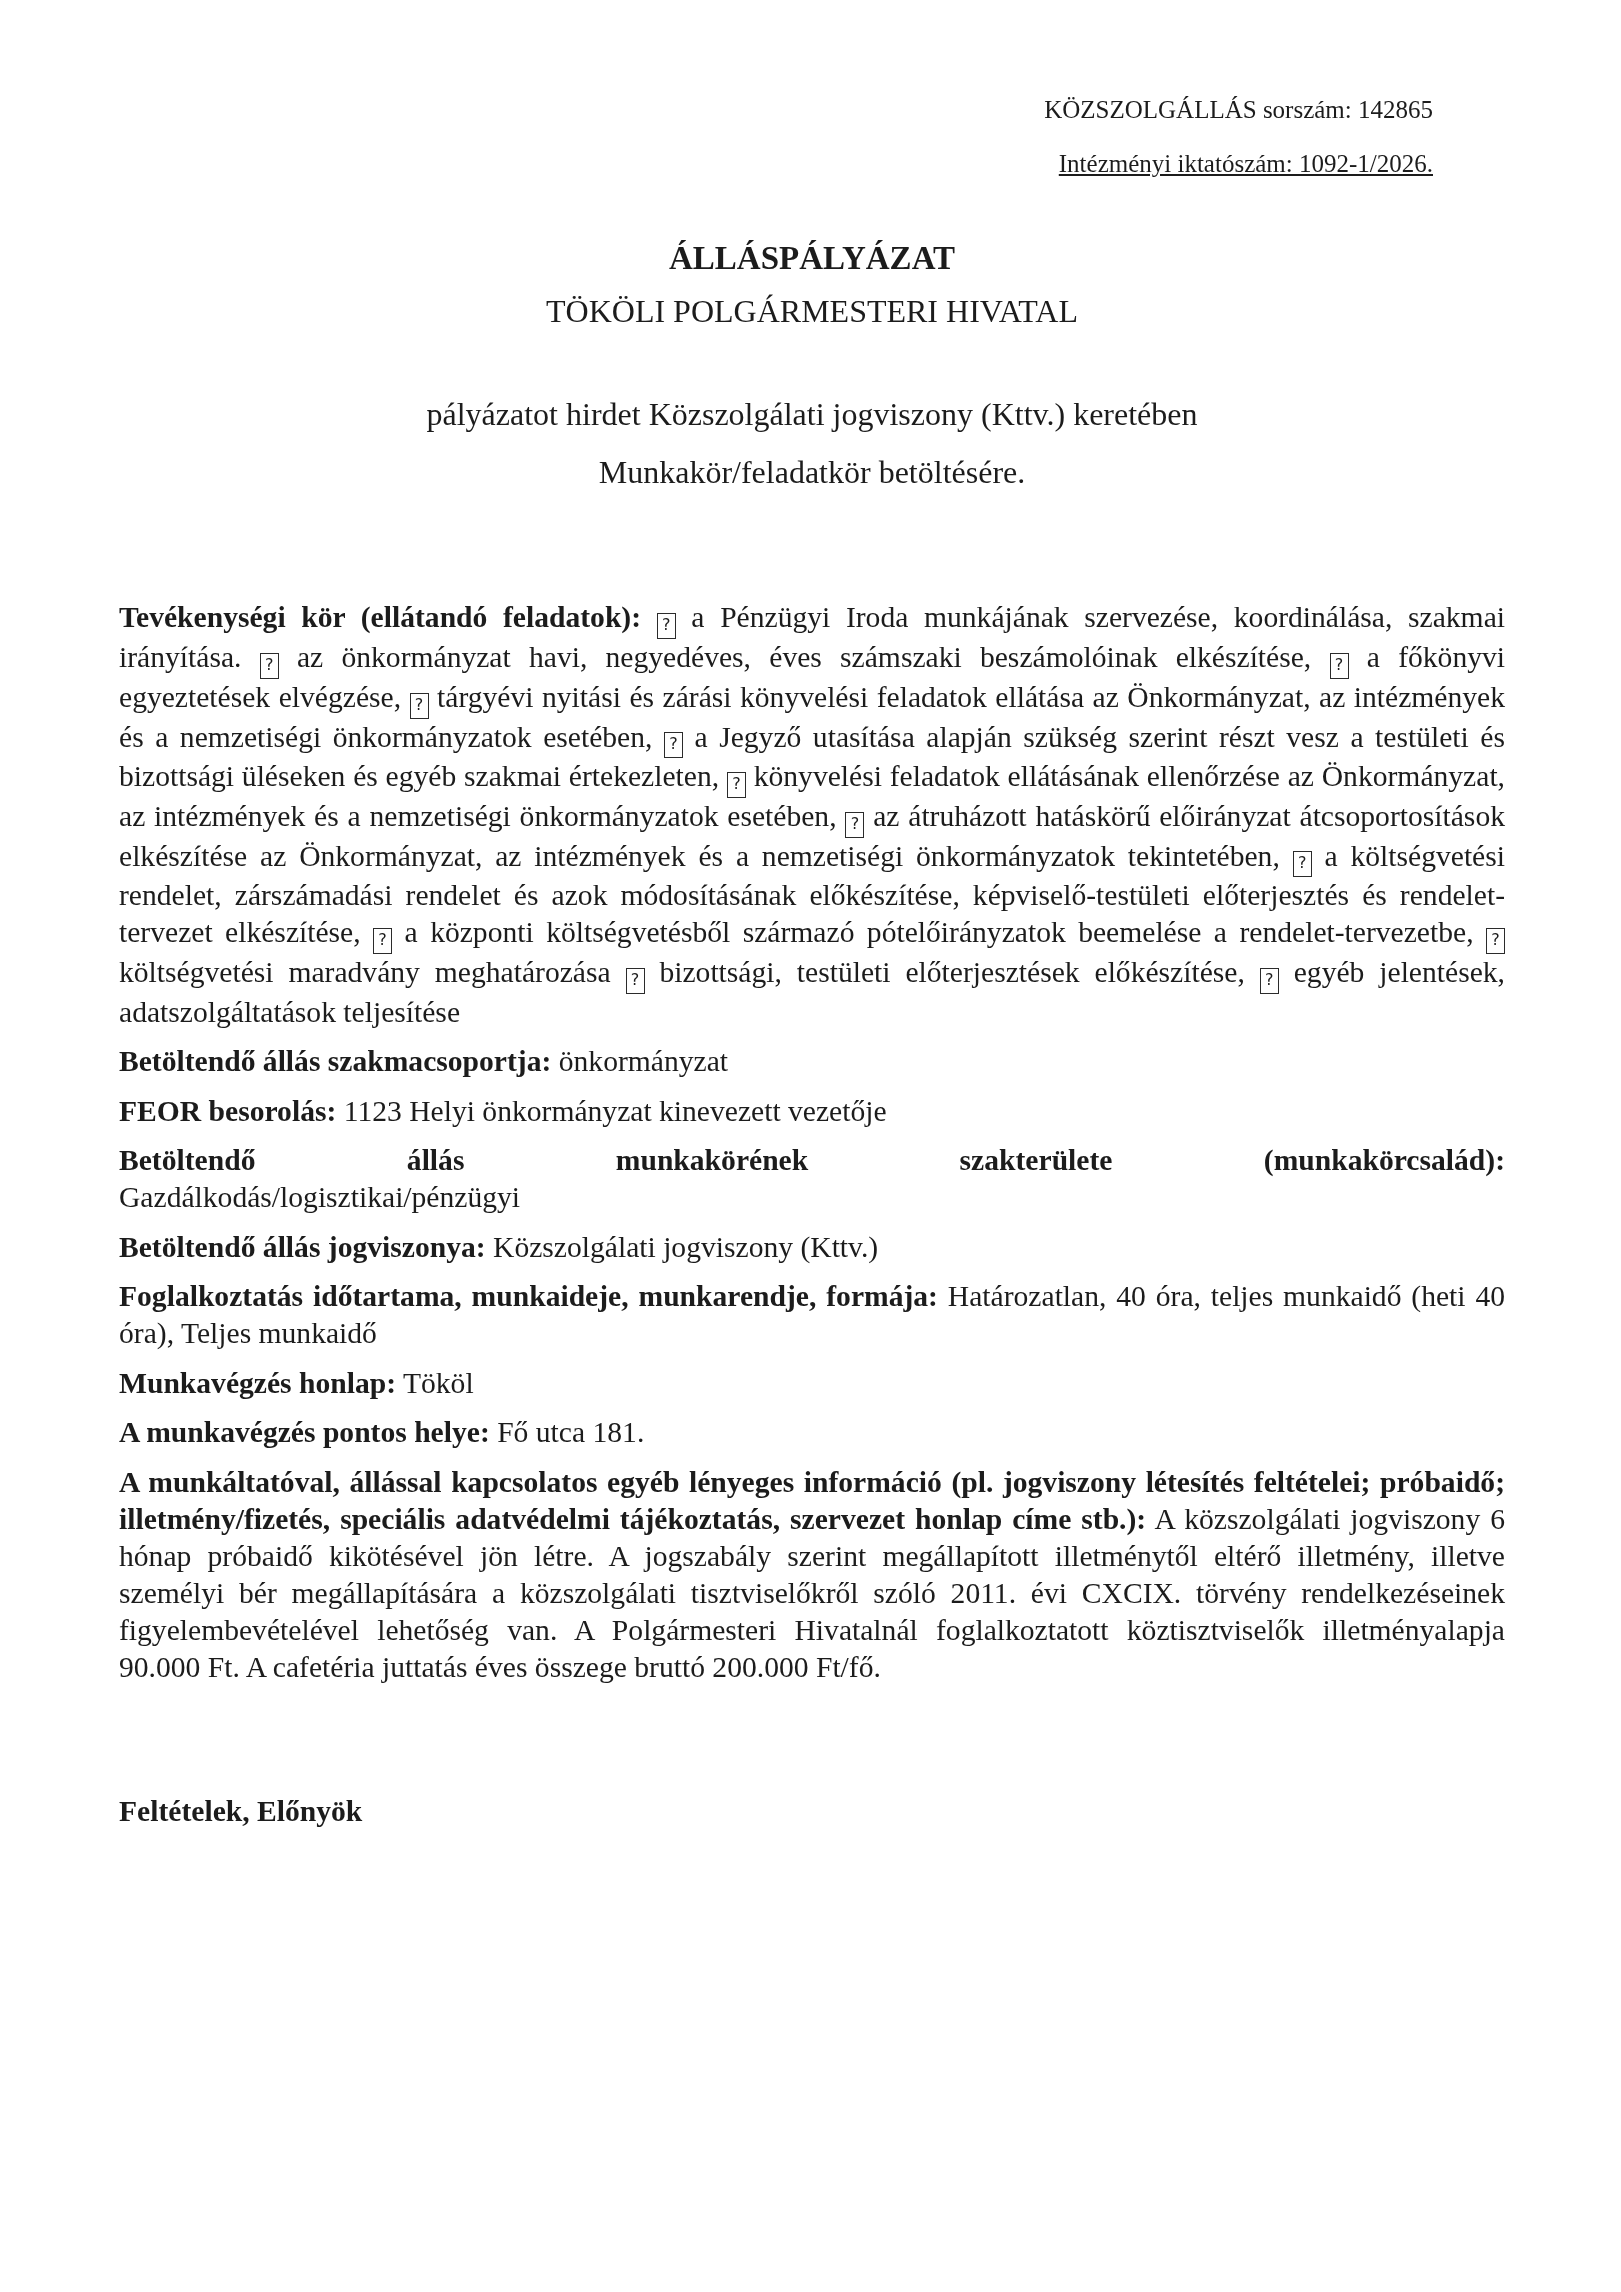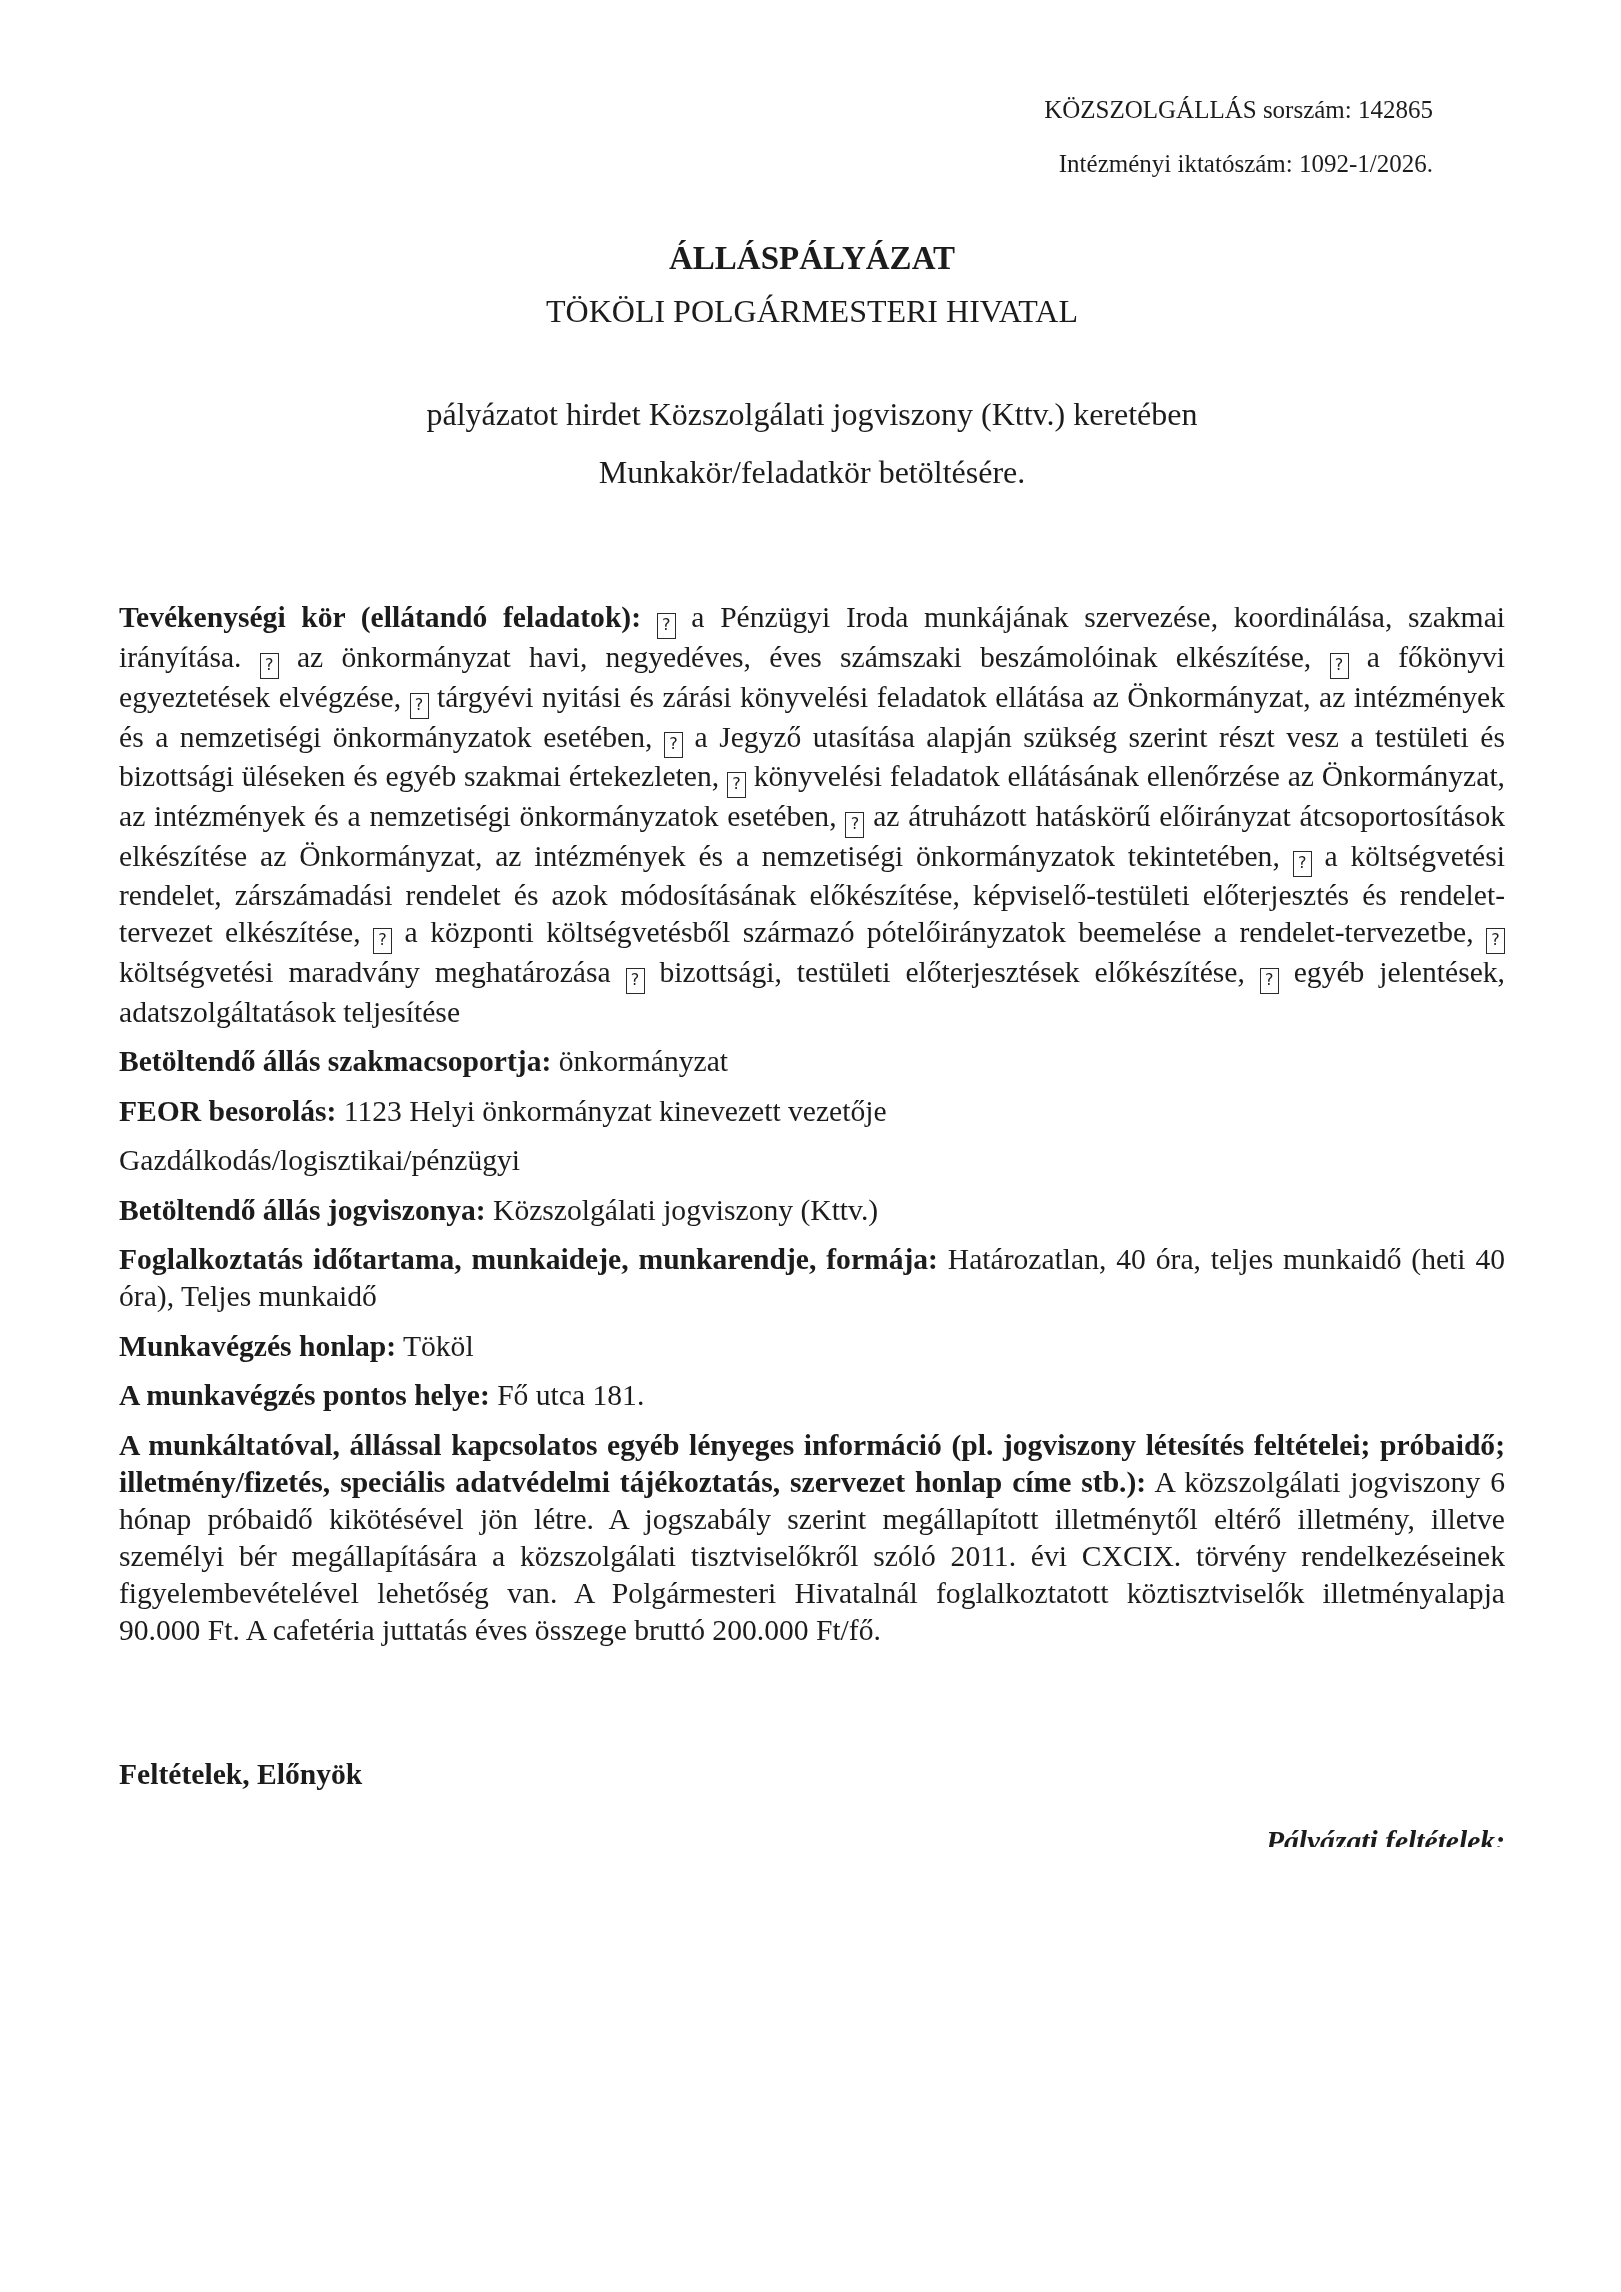--- a/index.html
+++ b/index.html
@@ -20,21 +20,21 @@
   }
 
   
   .hdr p {
     margin: 0;
     font-size: 25px;
     line-height: 32px;
     text-align: right;
     padding-right: 72px;
   }
-  .hdr p + p { margin-top: 21.5px; }
+  .hdr p + p { margin-top: 21.5px; text-decoration: underline; }
 
   
   .titleblock { text-align: center; }
   .t-heading   { margin: 59px 0 0; font-size: 33px; line-height: 39px; font-weight: bold; }
   .t-org       { margin: 14.3px 0 0; font-size: 32px; line-height: 39px; }
   .t-announce  { margin: 64px 0 0; font-size: 32px; line-height: 39px; }
   .t-position  { margin: 18px 0 0; font-size: 45px; line-height: 54px; font-weight: bold; }
   .t-subtitle  { margin: 19.7px 0 0; font-size: 32px; line-height: 39px; }
 
   
@@ -113,20 +113,21 @@
 
   <div class="bodytext">
 
     <p class="para"><b>Tevékenységi kör (ellátandó feladatok):</b><span> <span class="nd">?</span> a Pénzügyi Iroda munkájának szervezése, koordinálása, szakmai irányítása. <span class="nd">?</span> az önkormányzat havi, negyedéves, éves számszaki beszámolóinak elkészítése, <span class="nd">?</span> a főkönyvi egyeztetések elvégzése, <span class="nd">?</span> tárgyévi nyitási és zárási könyvelési feladatok ellátása az Önkormányzat, az intézmények és a nemzetiségi önkormányzatok esetében, <span class="nd">?</span> a Jegyző utasítása alapján szükség szerint részt vesz a testületi és bizottsági üléseken és egyéb szakmai értekezleten, <span class="nd">?</span> könyvelési feladatok ellátásának ellenőrzése az Önkormányzat, az intézmények és a nemzetiségi önkormányzatok esetében, <span class="nd">?</span> az átruházott hatáskörű előirányzat átcsoportosítások elkészítése az Önkormányzat, az intézmények és a nemzetiségi önkormányzatok tekintetében, <span class="nd">?</span> a költségvetési rendelet, zárszámadási rendelet és azok módosításának előkészítése, képviselő-testületi előterjesztés és rendelet-tervezet elkészítése, <span class="nd">?</span> a központi költségvetésből származó pótelőirányzatok beemelése a rendelet-tervezetbe, <span class="nd">?</span> költségvetési maradvány meghatározása <span class="nd">?</span> bizottsági, testületi előterjesztések előkészítése, <span class="nd">?</span> egyéb jelentések, adatszolgáltatások teljesítése</span></p>
 
     <p class="para"><b>Betöltendő állás szakmacsoportja:</b><span> önkormányzat</span></p>
 
     <p class="para"><b>FEOR besorolás:</b><span> 1123 Helyi önkormányzat kinevezett vezetője</span></p>
 
     <p class="para">
+        <b class="spread">Betöltendő állás munkakörének szakterülete (munkakörcsalád):</b>
         <span class="valueline">Gazdálkodás/logisztikai/pénzügyi</span>
       </p>
 
     <p class="para"><b>Betöltendő állás jogviszonya:</b><span> Közszolgálati jogviszony (Kttv.)</span></p>
 
     <p class="para"><b>Foglalkoztatás időtartama, munkaideje, munkarendje, formája:</b><span> Határozatlan, 40 óra, teljes munkaidő (heti 40 óra), Teljes munkaidő</span></p>
 
     <p class="para"><b>Munkavégzés honlap:</b><span> Tököl</span></p>
 
     <p class="para"><b>A munkavégzés pontos helye:</b><span> Fő utca 181.</span></p>

